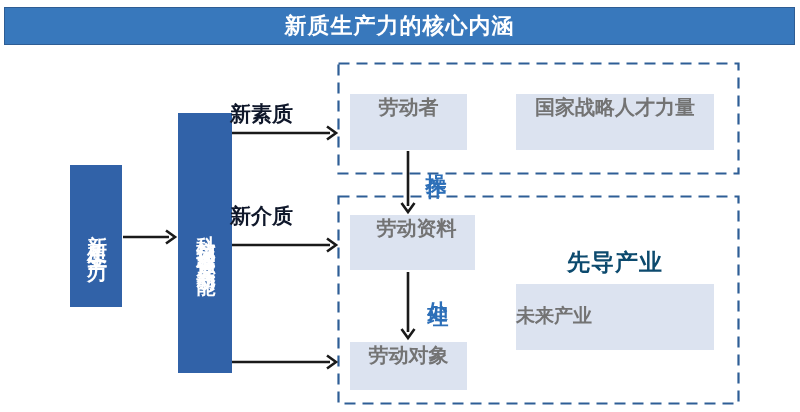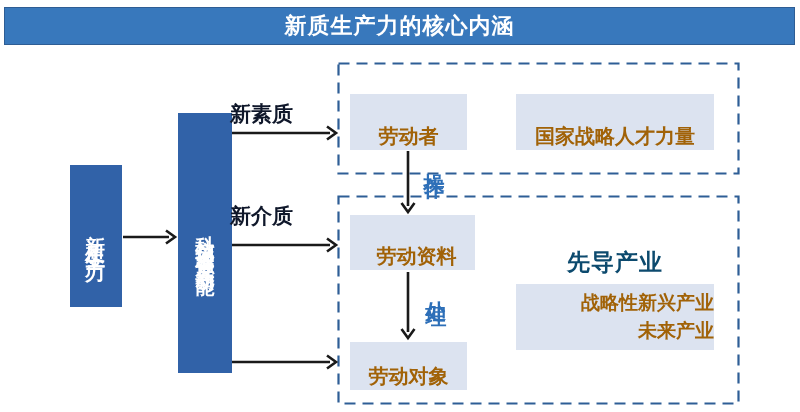--- a/index.html
+++ b/index.html
@@ -1,40 +1,40 @@
 <!DOCTYPE html>
 <html><head>
 <meta charset="utf-8">
 <style>
   html,body{margin:0;padding:0;background:#ffffff;}
   .stage{
     position:relative;width:800px;height:412px;background:#ffffff;overflow:hidden;
-    font-family:Liberation Serif, serif;
+    font-family:Liberation Mono, monospace;
   }
   
   .hdr{
     position:absolute;left:4px;top:7px;width:789px;height:36px;
     background:#3878BC;border:1px solid #2E5D94;
     display:flex;align-items:center;justify-content:center;
   }
   .hdr span{color:#ffffff;font-size:22px;font-weight:bold;letter-spacing:1px;}
   
   .bluebox{
     position:absolute;background:#3162A8;color:#ffffff;font-weight:bold;
     display:flex;align-items:center;justify-content:center;
   }
   .vtext{writing-mode:vertical-rl;text-orientation:upright;}
   .src{left:70px;top:165px;width:52px;height:142px;font-size:20px;}
   .src .vtext{letter-spacing:7px;}
   .drv{left:178px;top:113px;width:54px;height:260px;font-size:19px;}
   .drv .vtext{letter-spacing:4px;}
   
   .litebox{
-    position:absolute;background:#DCE3F0;color:#a16207;font-weight:bold;font-size:20px;
-    display:flex;align-items:flex-end;justify-content:center;text-align:center;z-index:3;
+    position:absolute;background:#DCE3F0;color:#737373;font-weight:bold;font-size:20px;
+    display:flex;align-items:flex-start;justify-content:center;text-align:center;z-index:3;
   }
   .worker{left:350px;top:94px;width:117px;height:56px;}
   .talent{left:516px;top:94px;width:198px;height:56px;}
   .materials{left:350px;top:215px;width:117px;height:55px;padding-left:8px;}
   .objects{left:350px;top:342px;width:117px;height:48px;}
   .industry{left:516px;top:284px;width:198px;height:66px;font-size:19px;line-height:28px;flex-direction:column;}
   
   .flowlabel{
     position:absolute;left:230px;width:106px;text-align:left;
     color:#0f172a;font-size:21px;font-weight:bold;z-index:3;
@@ -119,17 +119,16 @@
   <div class="vlabel hd2">处理</div>
 
   <div class="litebox materials">
     <span>劳动资料</span>
   </div>
   <div class="litebox objects">
     <span>劳动对象</span>
   </div>
   <div class="leading">先导产业</div>
   <div class="litebox industry">
-    <span>战略性新兴产业</span>
     <span>未来产业</span>
   </div>
 
 </div>
 
 </body></html>

